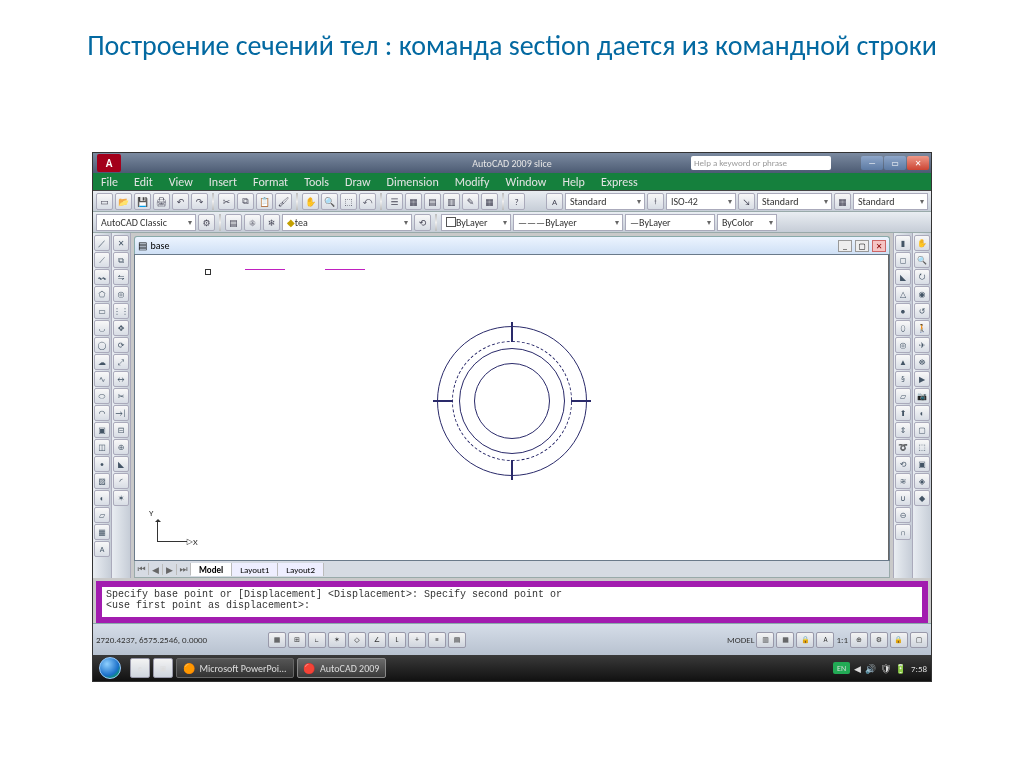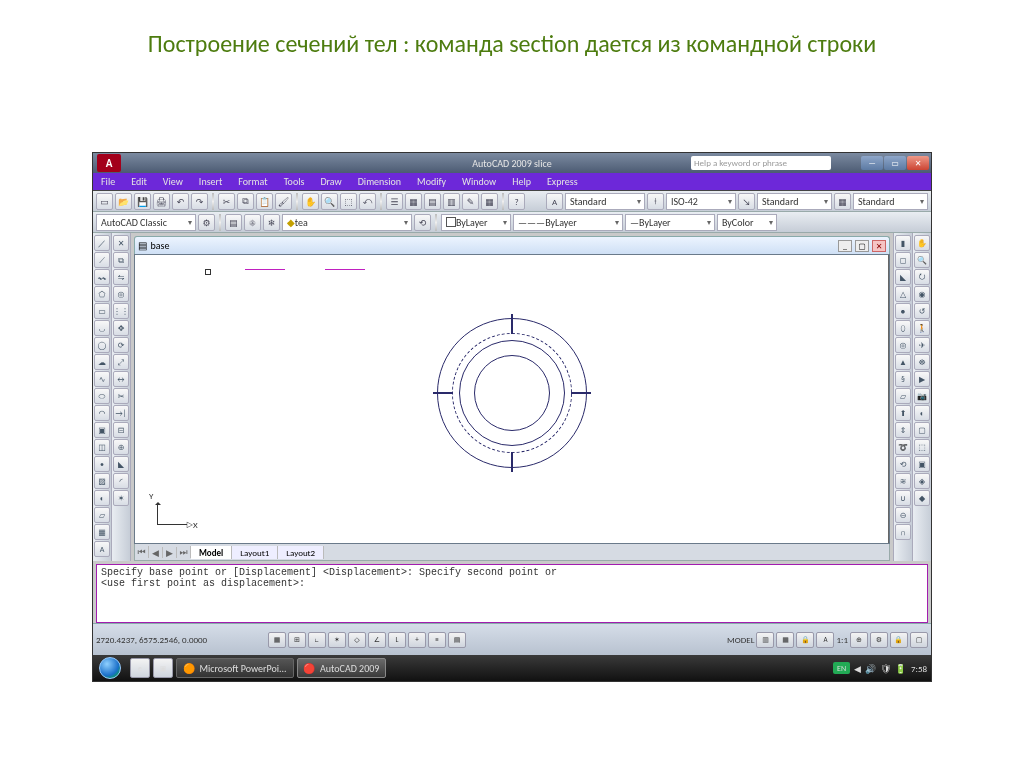--- a/index.html
+++ b/index.html
@@ -1,31 +1,31 @@
 <!DOCTYPE html>
 <html><head>
 <meta charset="utf-8">
 <style>
   * { box-sizing: border-box; margin: 0; padding: 0; }
   body { width: 1024px; height: 768px; font-family: "Calibri", Arial, sans-serif; background: #fff; position: relative; overflow: hidden; }
-  .slide-title { text-align: center; font-size: 24px; color: #4d7c0f; padding: 28px 53px 18px; font-weight: 400; line-height: 1.3; }
+  .slide-title { text-align: center; font-size: 28px; color: #0369a1; padding: 28px 53px 18px; font-weight: 400; line-height: 1.3; }
 
   .shot { position: absolute; left: 92px; top: 152px; width: 840px; height: 530px; background: #c9c9c9; border: 1px solid #333; display: flex; flex-direction: column; }
 
   
   .win-titlebar { height: 20px; background: linear-gradient(#7b8aa0,#4c5b73); display: flex; align-items: center; color: #e6e6e6; font-size: 10px; position: relative; }
   .win-titlebar .app-btn { width: 24px; height: 18px; background: #a3001b; border-radius: 2px; margin: 0 4px; display: flex; align-items: center; justify-content: center; color: #fff; font-weight: bold; font-size: 11px; }
   .win-titlebar .win-name { position: absolute; left: 50%; transform: translateX(-50%); }
   .win-titlebar .search-box { position: absolute; right: 100px; width: 140px; height: 14px; background: #fff; border-radius: 2px; color:#999; font-size:9px; padding:0 3px; line-height:14px; }
   .win-titlebar .win-controls { position: absolute; right: 2px; display: flex; gap: 1px; }
   .winbtn { width: 22px; height: 14px; background: linear-gradient(#8ea6c9,#5c7aa3); color:#fff; font-size:8px; display:flex; align-items:center; justify-content:center; border-radius:2px; }
   .winbtn.close { background: linear-gradient(#e98,#c43); }
 
   
-  .menubar { height: 18px; background: #6d28d9; color:#e3e3e3; display:flex; align-items:center; font-size:10px; gap:0; border-bottom:1px solid #444; }
+  .menubar { height: 18px; background: #15803d; color:#e3e3e3; display:flex; align-items:center; font-size:12px; gap:0; border-bottom:1px solid #444; }
   .menubar span { padding: 0 8px; cursor: default; }
 
   
   .toolbar-row { display:flex; align-items:center; height:21px; background:linear-gradient(#e9edf2,#c6cdd7); border-bottom:1px solid #9aa; padding:0 3px; gap:2px; font-size:10px; color:#333; }
   .tbtn { width:17px; height:17px; background:linear-gradient(#f8f8f8,#d8dde5); border:1px solid #aab; border-radius:2px; display:flex; align-items:center; justify-content:center; font-size:9px; color:#445; }
   .sel { height:17px; background:#fff; border:1px solid #aab; padding:0 16px 0 4px; display:flex; align-items:center; position:relative; min-width:70px; }
   .sel::after { content:"▾"; position:absolute; right:3px; font-size:8px; color:#666; }
   .divider { width:2px; height:17px; background:linear-gradient(#bbb,#eee,#bbb); margin:0 2px; }
   .swatch { width:30px; height:14px; border:1px solid #555; background:#fff; display:inline-block; }
 
@@ -77,21 +77,21 @@
   .triad .axy { background:#27c; transform:rotate(200deg); }
   .triad .lbl { position:absolute; font-size:7px; }
 
   
   .model-tabs { height:17px; background:#d6dbe3; display:flex; align-items:center; font-size:9px; gap:0; margin:0 3px; border:1px solid #9aa; border-top:none; }
   .model-tabs .nav { width:14px; text-align:center; color:#666; border-right:1px solid #bbb; }
   .model-tabs .tab { padding:1px 8px; border-right:1px solid #bbb; background:#eef; }
   .model-tabs .tab.active { background:#fff; font-weight:bold; }
 
   
-  .cmd { margin:3px 3px 0; background:#fff; border:1px solid #a21caf; font-family:"Courier New",monospace; font-size:10px; padding:2px 4px; color:#333; height:59px; overflow:hidden; white-space:pre-wrap; }
+  .cmd { margin:3px 3px 0; background:#fff; border:6px solid #a21caf; font-family:"Courier New",monospace; font-size:10px; padding:2px 4px; color:#333; height:42px; overflow:hidden; white-space:pre-wrap; }
   .cmd-input { margin:0 3px 3px; background:#fff; border:1px solid #888; font-family:"Courier New",monospace; font-size:10px; padding:1px 4px; height:15px; display:flex; }
   .cmd-input .label { color:#333; }
 
   
   .statusbar { height:32px; background:linear-gradient(#d5dde8,#b8c2d0); display:flex; align-items:center; font-size:9px; color:#333; padding:0 3px; gap:2px; border-top:1px solid #8aa; }
   .statusbar .coords { flex:0 0 auto; min-width:170px; }
   .statusbar .fill { flex:1; }
   .sbtn { width:18px; height:16px; background:linear-gradient(#f3f3f3,#cfd5de); border:1px solid #99a; border-radius:2px; font-size:7px; display:flex; align-items:center; justify-content:center; }
 
   

